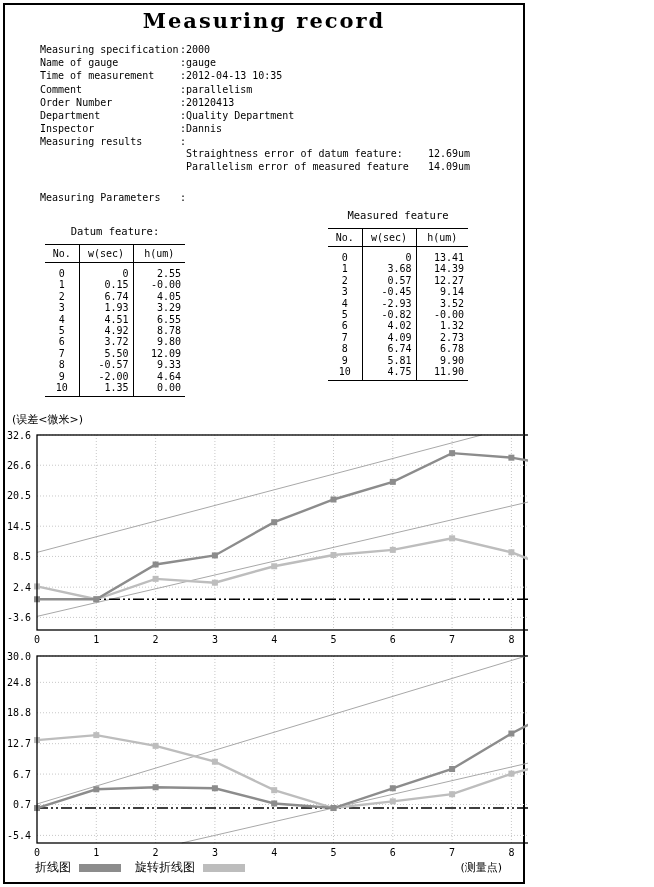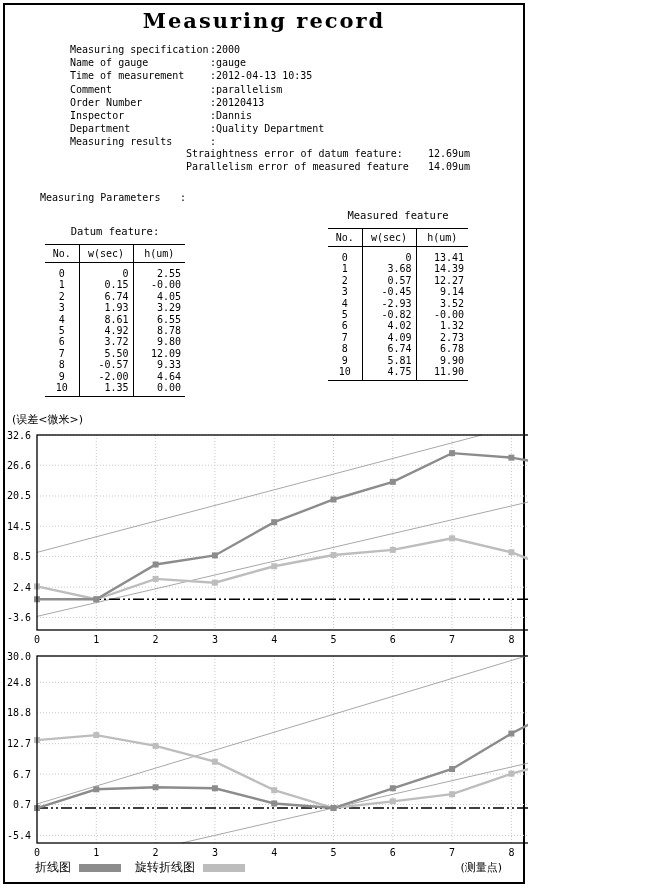--- a/index.html
+++ b/index.html
@@ -2,21 +2,21 @@
 <html><head>
 <meta charset="utf-8">
 <style>
   html,body{margin:0;padding:0;background:#fff;}
   .page{position:relative;width:528px;height:887px;background:#fff;color:#000;
         font-family:"DejaVu Sans Mono",monospace;overflow:hidden;}
   .frame{position:absolute;inset:3px;border:2px solid #000;pointer-events:none;}
   .title{position:absolute;top:8px;left:0;width:100%;text-align:center;
          font-family:"DejaVu Serif",serif;font-size:21px;font-weight:bold;letter-spacing:2px;}
   .info{position:absolute;left:40px;top:44px;}
-  .info-row{display:flex;height:13.2px;font-size:10px;white-space:pre;margin-left:30px;}
+  .info-row{display:flex;height:13.2px;font-size:10px;white-space:pre;}
   .info-label{width:140px;}
   .results{position:absolute;left:186px;top:148px;}
   .res-row{display:flex;height:13.2px;font-size:10px;white-space:pre;gap:6px;}
   .res-label{width:236px;}
   .params{position:absolute;left:40px;top:192px;display:flex;font-size:10px;}
   .params .info-label{width:140px;}
   .tblock{position:absolute;text-align:center;}
   .tblock.t1{left:45px;top:203px;margin-top:22px;}
   .tblock.t2{left:328px;top:209px;}
   .tbl-title{font-size:10.5px;margin-bottom:7px;}
@@ -46,22 +46,22 @@
   <div class="frame"></div>
 
   <div class="title">Measuring record</div>
 
   <div class="info" id="info-rows">
       <div class="info-row"><span class="info-label">Measuring specification</span><span>:2000</span></div>
       <div class="info-row"><span class="info-label">Name of gauge</span><span>:gauge</span></div>
       <div class="info-row"><span class="info-label">Time of measurement</span><span>:2012-04-13 10:35</span></div>
       <div class="info-row"><span class="info-label">Comment</span><span>:parallelism</span></div>
       <div class="info-row"><span class="info-label">Order Number</span><span>:20120413</span></div>
+      <div class="info-row"><span class="info-label">Department</span><span>:Quality Department</span></div>
       <div class="info-row"><span class="info-label">Inspector</span><span>:Dannis</span></div>
-      <div class="info-row"><span class="info-label">Department</span><span>:Quality Department</span></div>
       <div class="info-row"><span class="info-label">Measuring results</span><span>:</span></div>
     </div>
 
   <div class="results">
     <div class="res-row">
       <span class="res-label">Straightness error of datum feature:</span>
       <span class="res-value">12.69um</span>
     </div>
     <div class="res-row">
       <span class="res-label">Parallelism error of measured feature</span>
@@ -105,21 +105,21 @@
             <td class="num">6.74</td>
             <td class="num">4.05</td>
           </tr>
           <tr>
             <td class="no">3</td>
             <td class="num">1.93</td>
             <td class="num">3.29</td>
           </tr>
           <tr>
             <td class="no">4</td>
-            <td class="num">8.61</td>
+            <td class="num">4.51</td>
             <td class="num">6.55</td>
           </tr>
           <tr>
             <td class="no">5</td>
             <td class="num">4.92</td>
             <td class="num">8.78</td>
           </tr>
           <tr>
             <td class="no">6</td>
             <td class="num">3.72</td>

